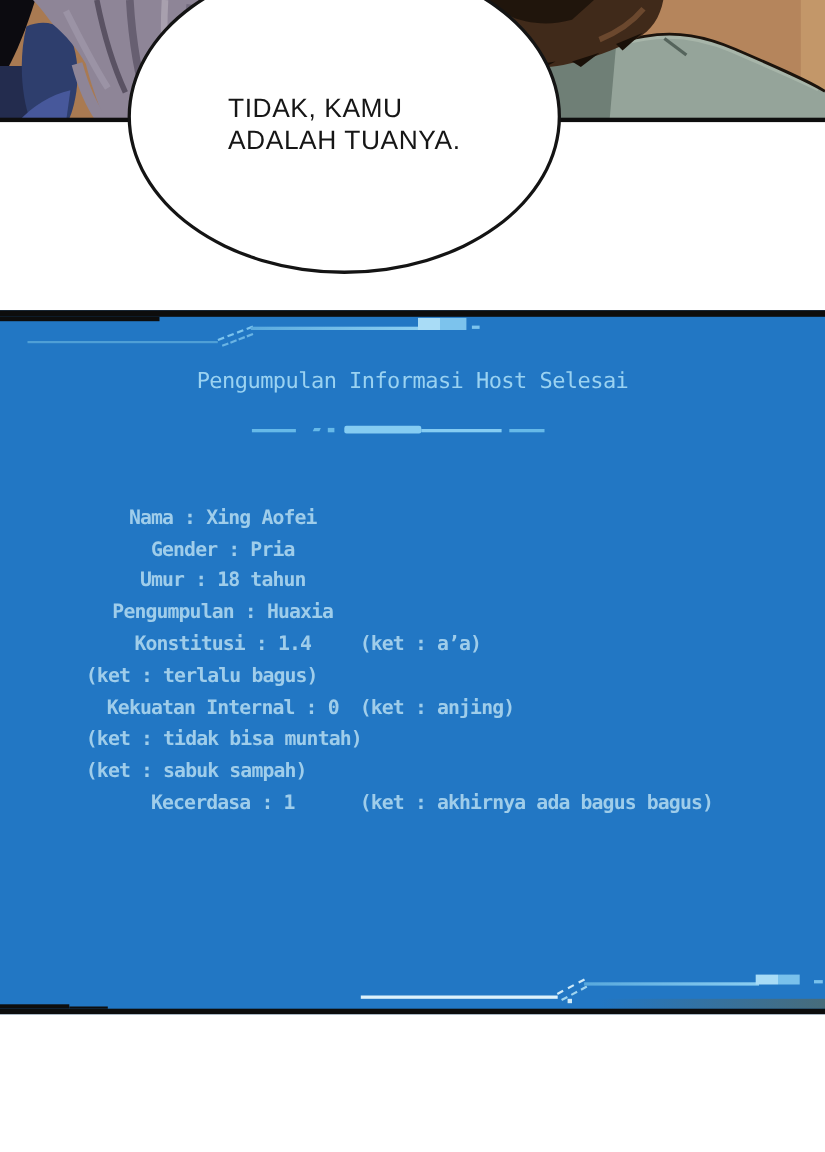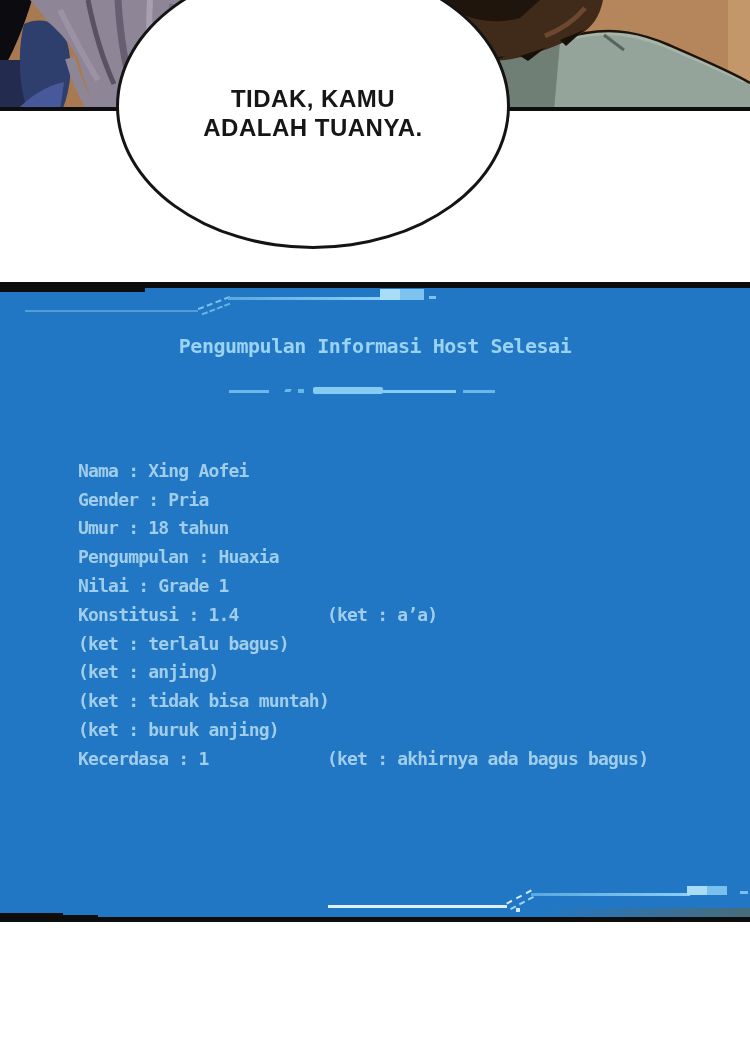--- a/index.html
+++ b/index.html
@@ -11,38 +11,38 @@
   .art{position:absolute;top:0;left:0;width:750px;height:111px;z-index:1;}
   .art svg{display:block;}
   .panel-line{position:absolute;top:107px;left:0;width:750px;height:4px;background:#0e0e0e;z-index:2;}
   
   .bubble{
     position:absolute;left:116px;top:-37px;width:388px;height:280px;
     background:#ffffff;border:3.5px solid #141414;border-radius:50%;
     display:flex;align-items:center;justify-content:center;z-index:5;
   }
   .bubble-text{
-    margin-top:15px;text-align:center;color:#161616;
-    font-family:"Liberation Sans",sans-serif;font-weight:bold;
+    margin-top:15px;color:#161616;
+    font-family:"Liberation Sans",sans-serif;font-weight:normal;
     font-size:24px;line-height:1.18;letter-spacing:.5px;white-space:nowrap;
   }
   
   .syspanel{position:absolute;top:282px;left:0;width:750px;height:640px;background:#2277c4;z-index:3;}
   .bk{position:absolute;background:#0d0d0d;}
   .b-top{top:0;left:0;width:750px;height:6px;}
   .b-top-step{top:6px;left:0;width:145px;height:4px;}
   .b-bot{top:635px;left:0;width:750px;height:5px;}
   .b-bot-step1{top:631px;left:0;width:63px;height:4px;}
   .b-bot-step2{top:633px;left:63px;width:35px;height:2px;}
   .deco{position:absolute;}
   .panel-title{
     position:absolute;top:52px;left:0;width:750px;text-align:center;
-    font-size:20px;font-weight:bold;letter-spacing:-.5px;color:#9ad2f1;white-space:nowrap;
+    font-size:20px;font-weight:normal;letter-spacing:-.5px;color:#9ad2f1;white-space:nowrap;
   }
-  .stats{position:absolute;left:78px;top:174px;}
+  .stats{position:absolute;left:78px;top:174px;text-align:center;}
   .stat-row{display:flex;height:28.8px;align-items:center;font-size:18px;font-weight:bold;
     letter-spacing:-.8px;color:#9fcdea;white-space:nowrap;}
   .stat-row .stat{width:249px;flex:0 0 249px;}
   
   .d1-lineA{left:25px;top:28px;width:173px;height:2px;background:#4f9fd6;}
   .d1-diag-a{left:197px;top:20px;width:34px;height:0;border-top:2.5px dashed #7cc4ee;transform:rotate(-21deg);}
   .d1-diag-b{left:201px;top:26px;width:30px;height:0;border-top:2.5px dashed #6ab4e4;transform:rotate(-21deg);}
   .d1-lineB{left:228px;top:15px;width:152px;height:2.5px;background:linear-gradient(90deg,#5aaade,#8ccff2);}
   .d1-rect{left:380px;top:7px;width:44px;height:11px;background:linear-gradient(90deg,#a9dcf6 0 45%,#7cc3ed 45%);}
   .d1-dash{left:429px;top:14px;width:7px;height:3px;background:#7cc3ed;}
@@ -149,38 +149,35 @@
         </div>
       <div class="stat-row">
           <span class="stat">Umur : 18 tahun</span>
           <span class="ket"></span>
         </div>
       <div class="stat-row">
           <span class="stat">Pengumpulan : Huaxia</span>
           <span class="ket"></span>
         </div>
       <div class="stat-row">
-          <span class="stat">Nilai : Grade 1</span>
-          <span class="ket"></span>
-        </div>
-      <div class="stat-row">
           <span class="stat">Konstitusi : 1.4</span>
           <span class="ket">(ket : a’a)</span>
         </div>
       <div class="stat-row">
           <span class="ket">(ket : terlalu bagus)</span>
         </div>
       <div class="stat-row">
+          <span class="stat">Kekuatan Internal : 0</span>
           <span class="ket">(ket : anjing)</span>
         </div>
       <div class="stat-row">
           <span class="ket">(ket : tidak bisa muntah)</span>
         </div>
       <div class="stat-row">
-          <span class="ket">(ket : buruk anjing)</span>
+          <span class="ket">(ket : sabuk sampah)</span>
         </div>
       <div class="stat-row">
           <span class="stat">Kecerdasa : 1</span>
           <span class="ket">(ket : akhirnya ada bagus bagus)</span>
         </div>
     </div>
 
     <div class="deco bd-lineA"></div>
     <div class="deco bd-diag-a"></div>
     <div class="deco bd-diag-b"></div>

